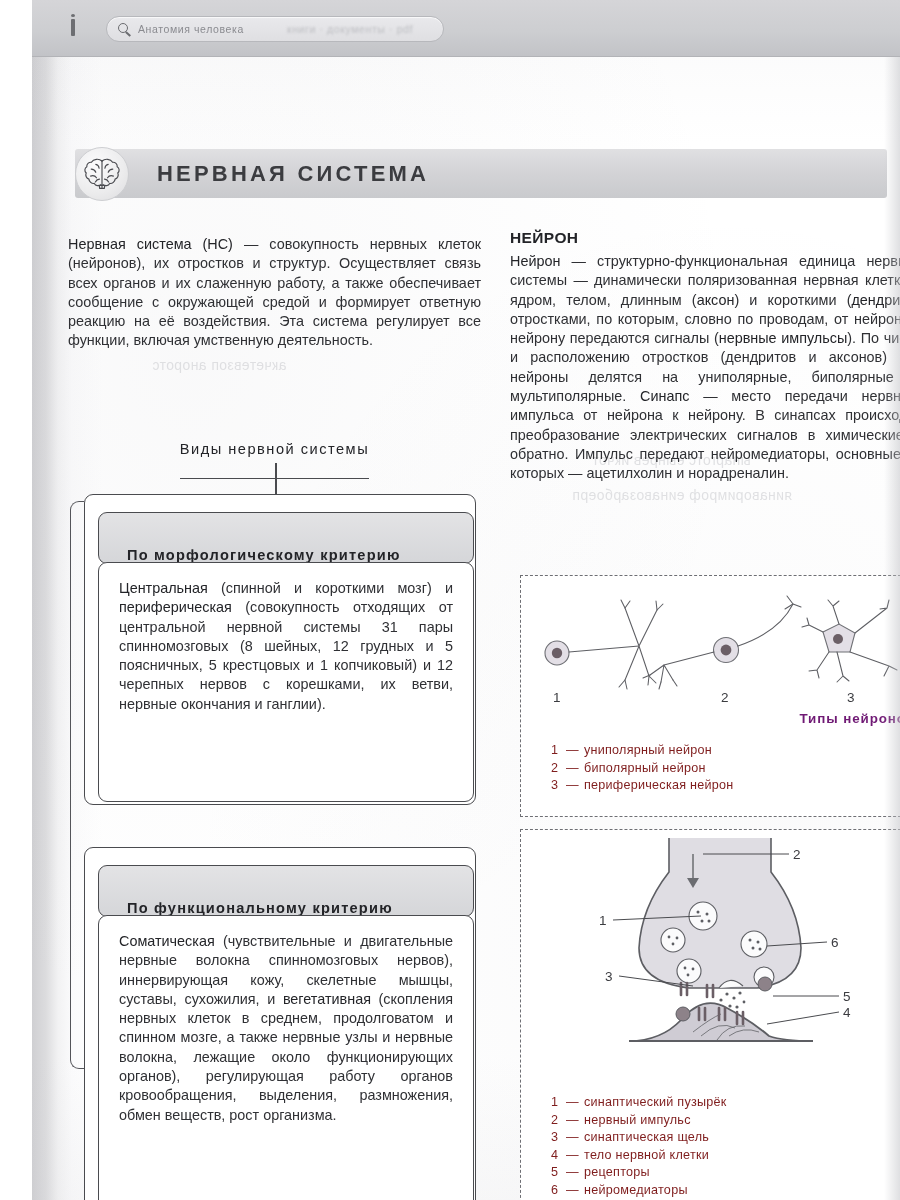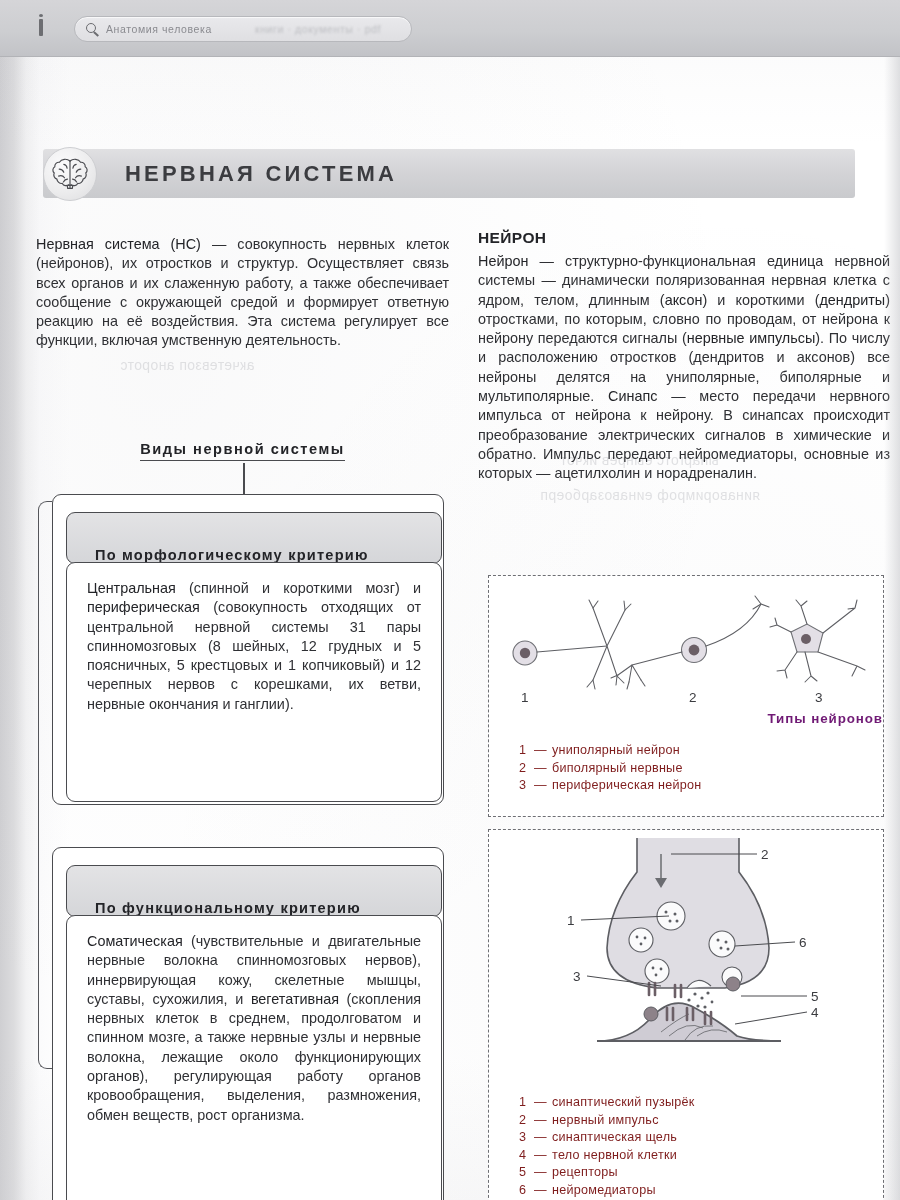--- a/index.html
+++ b/index.html
@@ -13,20 +13,21 @@
     font-family: "Liberation Sans", "DejaVu Sans", sans-serif;
     color: #2b2b2b;
   }
 
   
   #page {
     position: absolute; inset: 0;
     background:
       linear-gradient(90deg,#cfcfd2 0px,#dcdcde 14px,#f2f2f3 26px,#fbfbfc 40px,#ffffff 70px),
       #fdfdfd;
+    margin-left: 32px;
   }
   #page::after{
     content:"";
     position:absolute; inset:0;
     background:
       radial-gradient(ellipse at 18% 30%, rgba(150,150,160,.055), rgba(255,255,255,0) 55%),
       radial-gradient(ellipse at 80% 75%, rgba(150,150,160,.05), rgba(255,255,255,0) 55%),
       linear-gradient(180deg, rgba(200,200,205,.10), rgba(255,255,255,0) 12%, rgba(255,255,255,0) 88%, rgba(200,200,205,.12));
     pointer-events:none;
   }
@@ -126,22 +127,22 @@
   }
   #neuron-para{ position:absolute; left:478px; top:195px; width:412px; }
 
   
   #flow-title-wrap{
     position:absolute; left:36px; top:383px; width:413px;
     text-align:center;
   }
   #flow-title{
     display:inline-block;
-    font-size:14.6px; font-weight:bold; letter-spacing:1.5px;
-    color:#232428; padding-bottom:3px;
+    font-size:14.6px; font-weight:normal; letter-spacing:1.5px;
+    color:#232428; padding-bottom:21px;
     border-bottom:1.6px solid #4a4b4f;
   }
   #flow-stem{
     position:absolute; left:243px; top:406px; width:1.6px; height:38px;
     background:#4a4b4f;
   }
   
   #flow-rail{
     position:absolute; left:38px; top:444px; width:14px; height:568px;
     border-left:1.6px solid #54555a;
@@ -339,21 +340,21 @@
           <text x="200" y="122">2</text>
           <text x="326" y="122">3</text>
         </g>
       </svg>
       <div class="fig-caption" style="top:135px;">Типы нейронов</div>
       <div class="legend" style="left:30px; top:166px;">
         <div>
           <span class="num">1</span><span class="dash">—</span><span>униполярный нейрон</span>
         </div>
         <div>
-          <span class="num">2</span><span class="dash">—</span><span>биполярный нервные</span>
+          <span class="num">2</span><span class="dash">—</span><span>биполярный нейрон</span>
         </div>
         <div>
           <span class="num">3</span><span class="dash">—</span><span>периферическая нейрон</span>
         </div>
       </div>
     </div>
 
     <div class="dash-panel" id="panel-synapse">
       <svg width="392" height="220" viewBox="0 0 392 220" style="position:absolute;left:0;top:6px;">
 

